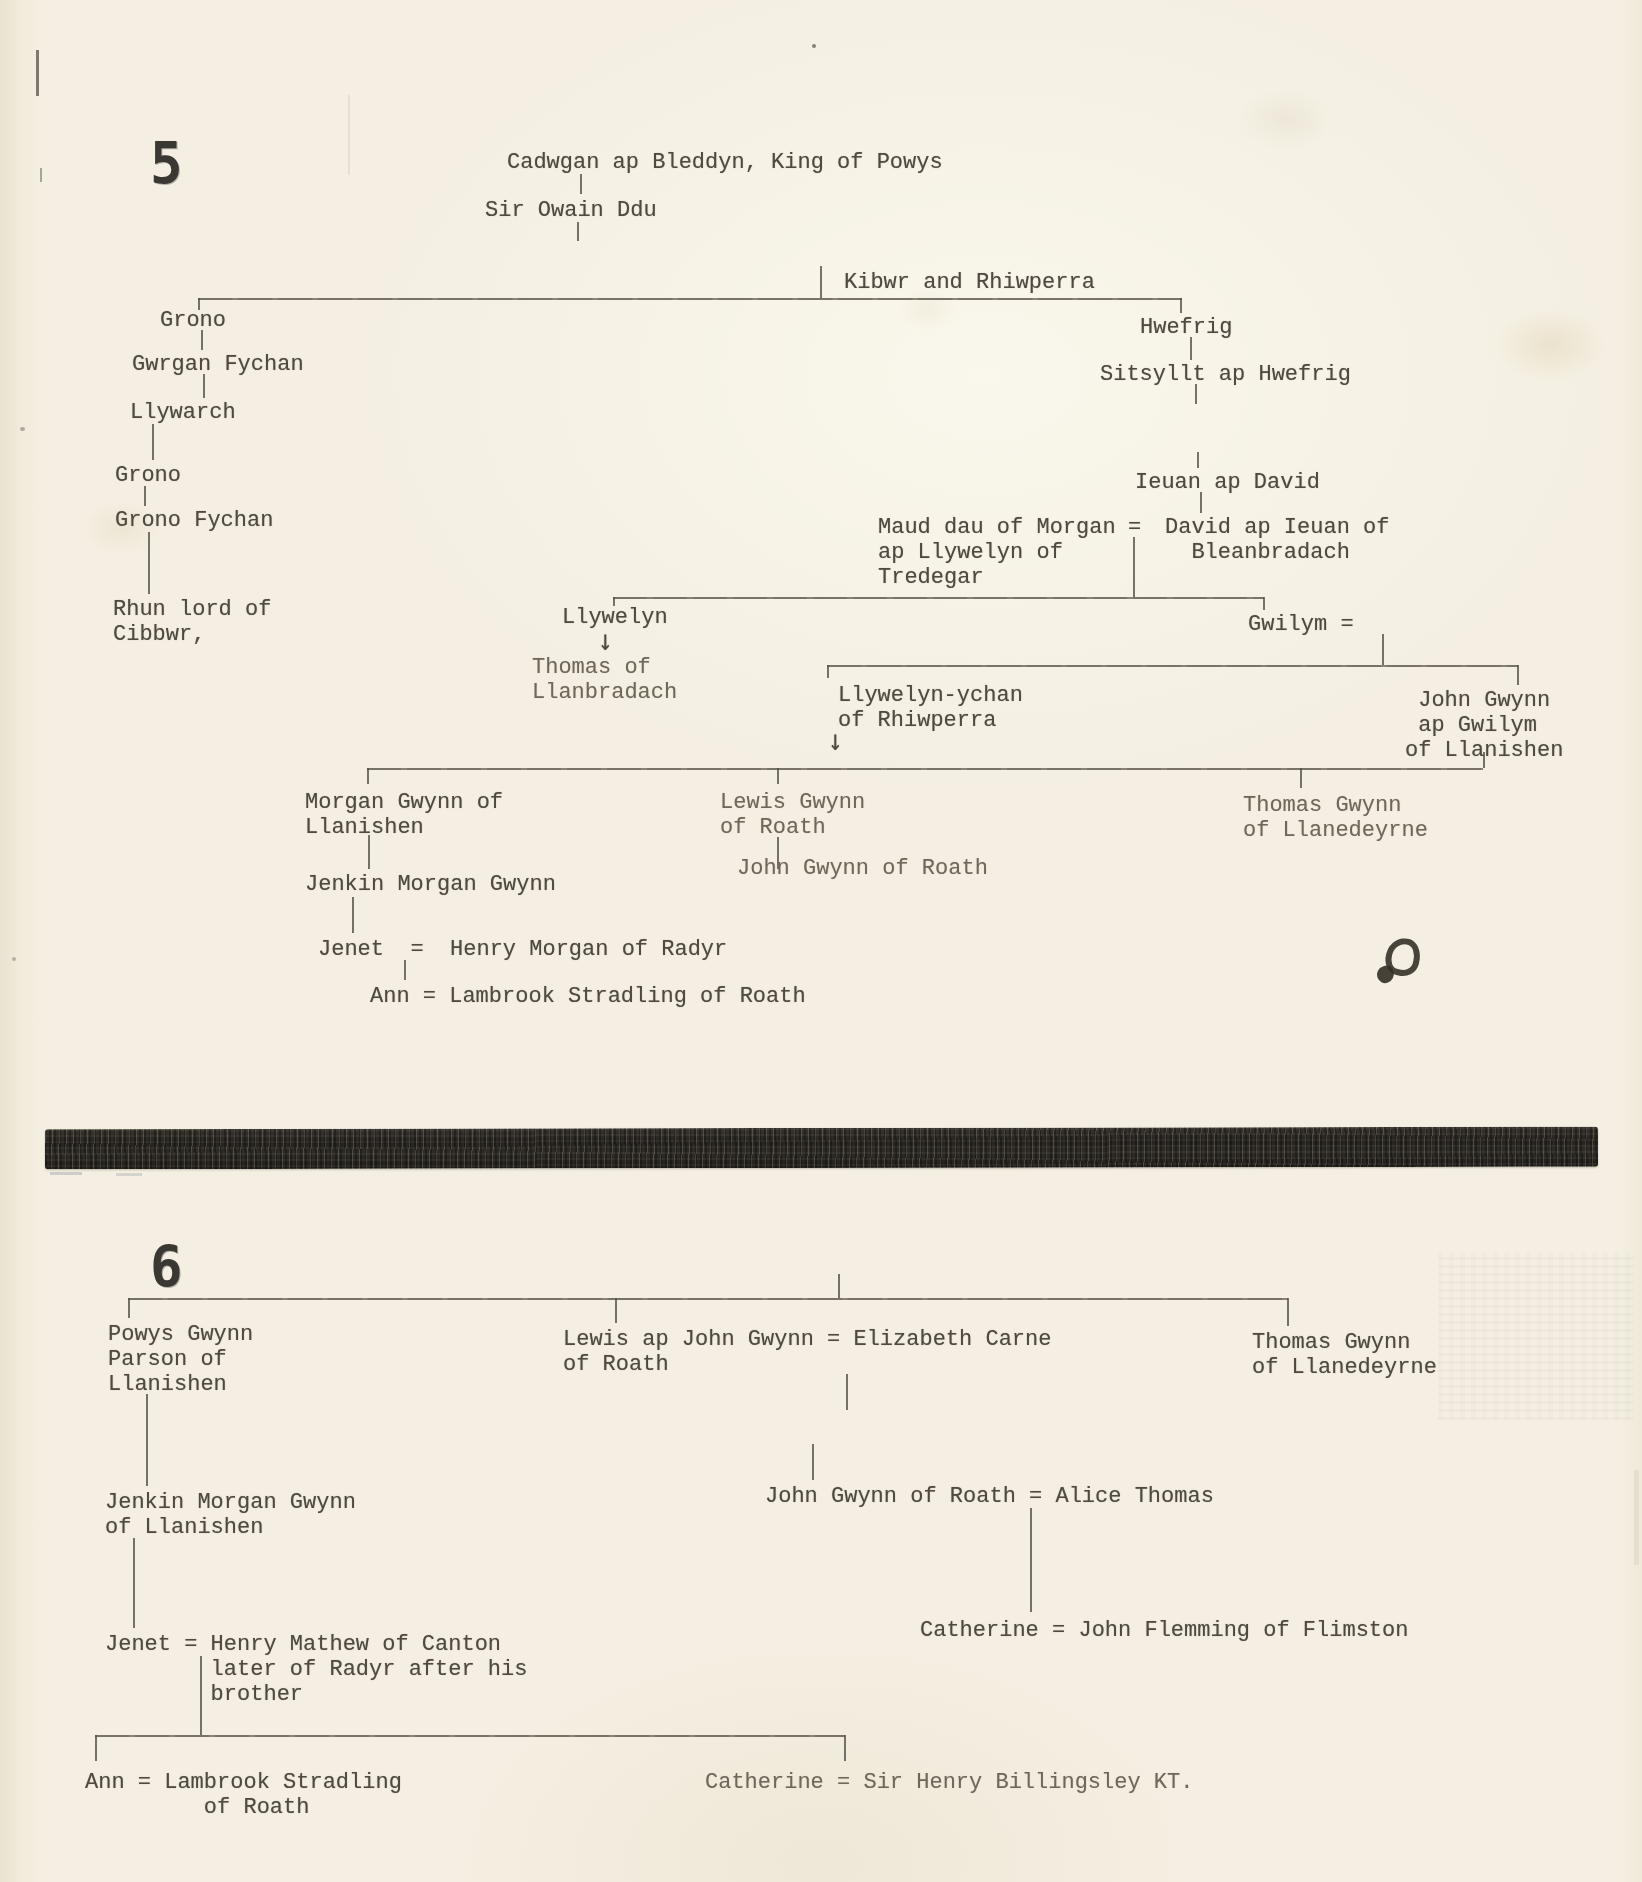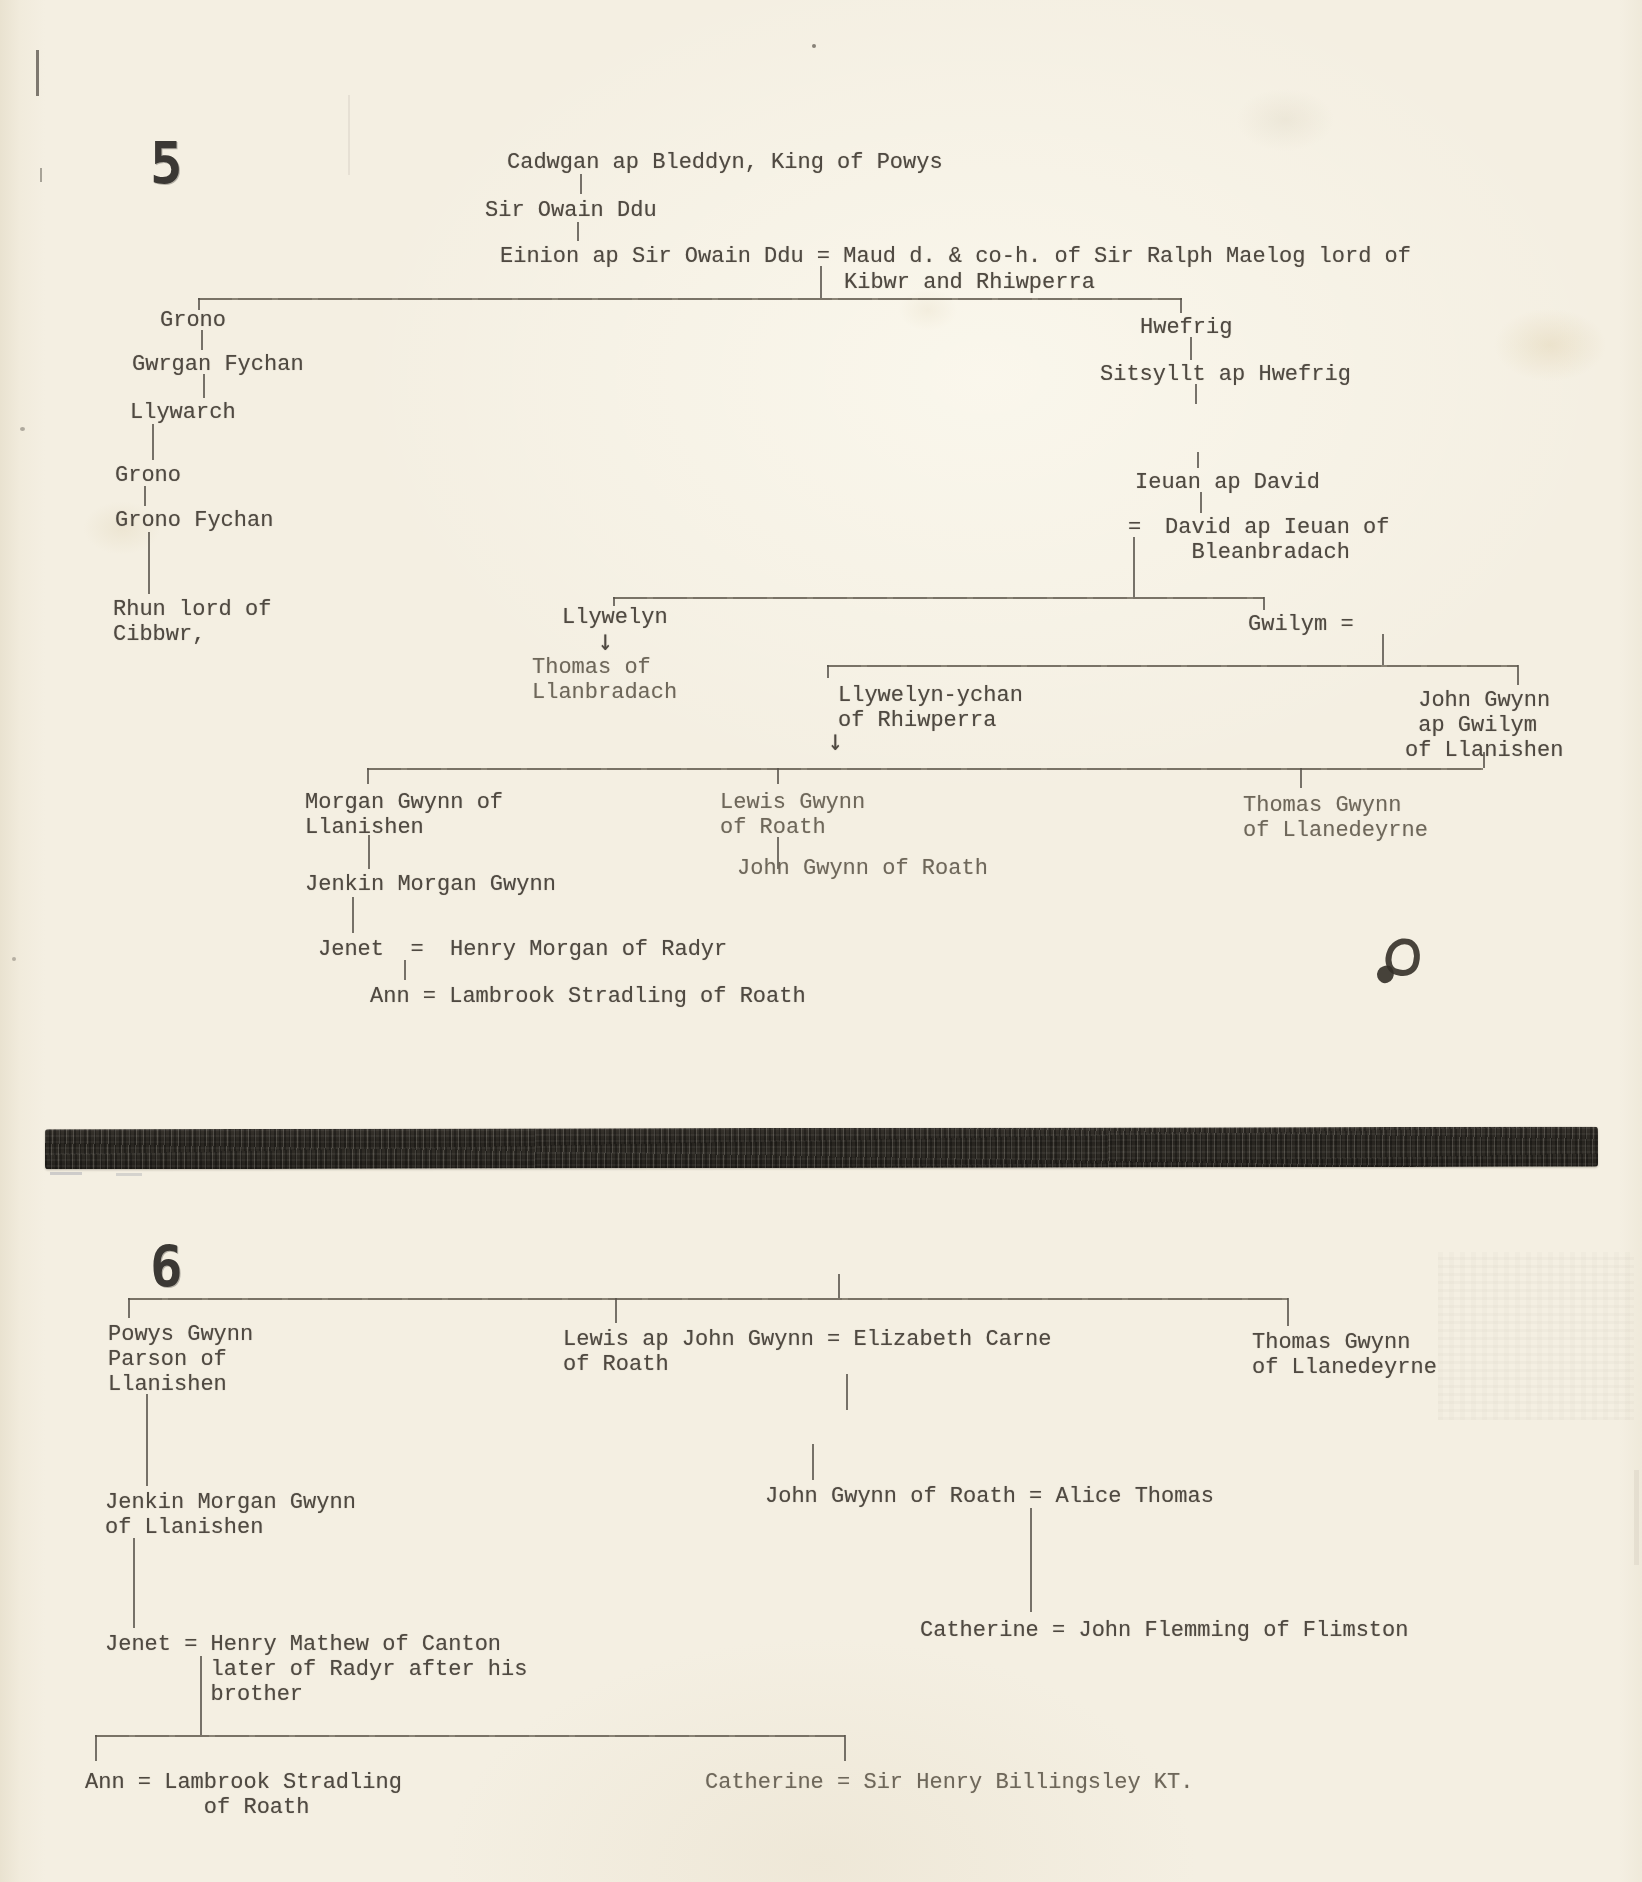--- a/index.html
+++ b/index.html
@@ -70,21 +70,20 @@
 <body>
 
 <div id="page">
 
   <div class="num" style="left:150px;top:136px">5</div>
 
   <div class="t" style="left:507px;top:150px">Cadwgan ap Bleddyn, King of Powys</div>
   <i class="lv" style="left:580px;top:174px;height:20px"></i>
   <div class="t" style="left:485px;top:198px">Sir Owain Ddu</div>
   <i class="lv" style="left:577px;top:222px;height:19px"></i>
-  <div class="t" style="left:500px;top:244px">Einion ap Sir Owain Ddu = Maud d. &amp; co-h. of Sir Ralph Maelog lord of</div>
   <div class="t" style="left:844px;top:270px">Kibwr and Rhiwperra</div>
   <i class="lv" style="left:820px;top:266px;height:32px"></i>
 
   <i class="lh" style="left:198px;top:298px;width:984px"></i>
 
   <i class="lv" style="left:198px;top:298px;height:12px"></i>
   <div class="t" style="left:160px;top:308px">Grono</div>
   <i class="lv" style="left:201px;top:330px;height:20px"></i>
   <div class="t" style="left:132px;top:352px">Gwrgan Fychan</div>
   <i class="lv" style="left:203px;top:374px;height:24px"></i>
@@ -99,20 +98,23 @@
 
   <i class="lv" style="left:1180px;top:298px;height:15px"></i>
   <div class="t" style="left:1140px;top:315px">Hwefrig</div>
   <i class="lv" style="left:1190px;top:337px;height:23px"></i>
   <div class="t" style="left:1100px;top:362px">Sitsyllt ap Hwefrig</div>
   <i class="lv" style="left:1195px;top:384px;height:20px"></i>
   <i class="lv" style="left:1197px;top:452px;height:16px"></i>
   <div class="t" style="left:1135px;top:470px">Ieuan ap David</div>
   <i class="lv" style="left:1200px;top:492px;height:21px"></i>
 
+  <div class="t" style="left:878px;top:515px">Maud dau of Morgan
+ap Llywelyn of
+Tredegar</div>
   <div class="t" style="left:1128px;top:515px">=</div>
   <div class="t" style="left:1165px;top:515px">David ap Ieuan of
   Bleanbradach</div>
   <i class="lv" style="left:1133px;top:537px;height:60px"></i>
 
   <i class="lh" style="left:613px;top:597px;width:651px"></i>
   <i class="lv" style="left:613px;top:597px;height:9px"></i>
   <div class="t" style="left:562px;top:605px">Llywelyn</div>
   <div class="arrow" style="left:598px;top:626px">↓</div>
   <div class="t faded" style="left:532px;top:655px">Thomas of

